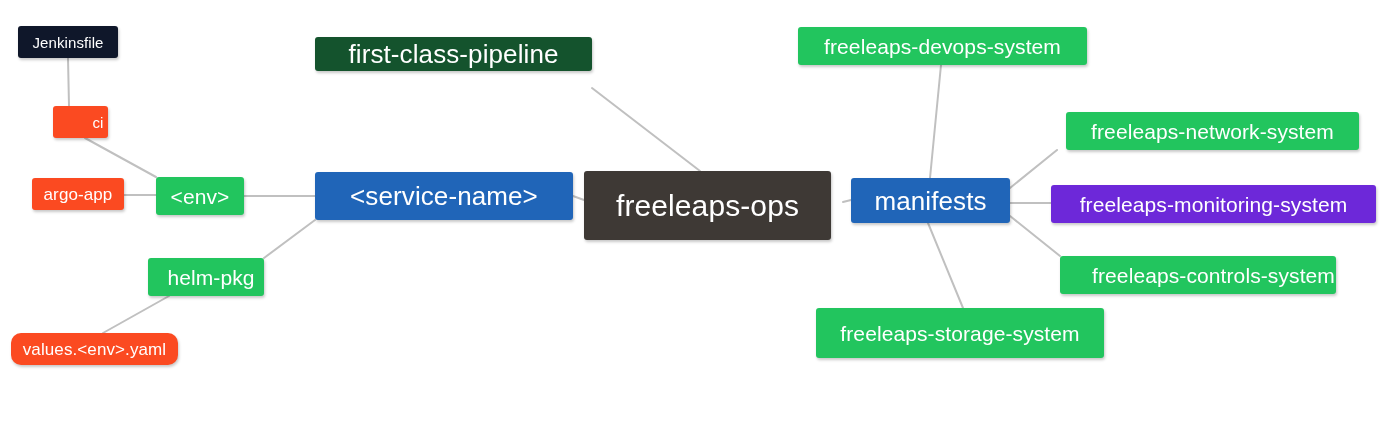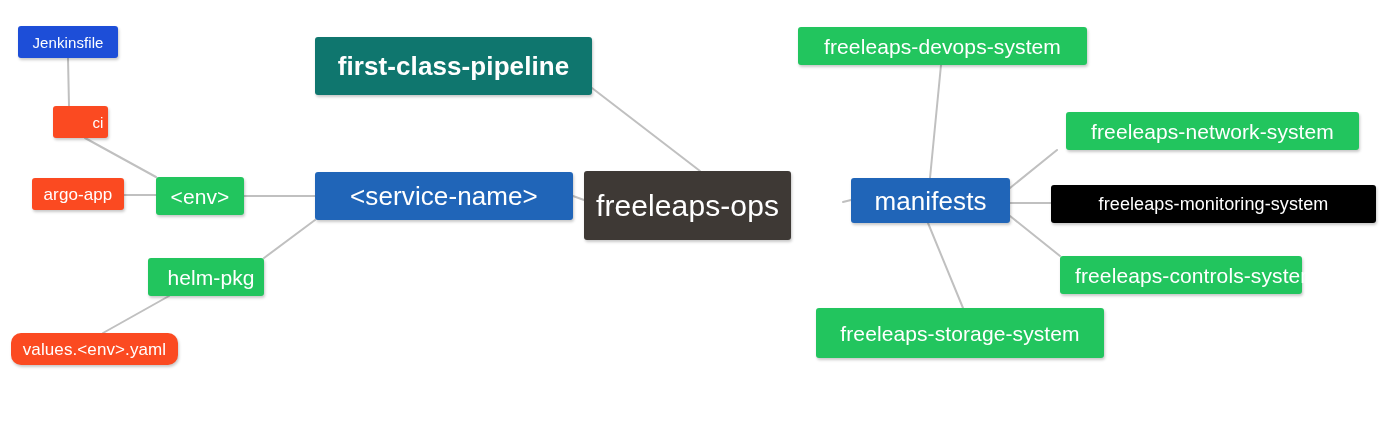--- a/index.html
+++ b/index.html
@@ -54,59 +54,59 @@
       <line x1="592" y1="88" x2="700" y2="171" stroke="#c0c0c0" stroke-width="2" stroke-linecap="round"></line>
       <line x1="573" y1="196" x2="584" y2="200" stroke="#c0c0c0" stroke-width="2" stroke-linecap="round"></line>
       <line x1="843" y1="202" x2="851" y2="200" stroke="#c0c0c0" stroke-width="2" stroke-linecap="round"></line>
       <line x1="930" y1="178" x2="941" y2="65" stroke="#c0c0c0" stroke-width="2" stroke-linecap="round"></line>
       <line x1="1010" y1="188" x2="1057" y2="150" stroke="#c0c0c0" stroke-width="2" stroke-linecap="round"></line>
       <line x1="1010" y1="203" x2="1051" y2="203" stroke="#c0c0c0" stroke-width="2" stroke-linecap="round"></line>
       <line x1="1010" y1="216" x2="1060" y2="256" stroke="#c0c0c0" stroke-width="2" stroke-linecap="round"></line>
       <line x1="928" y1="223" x2="963" y2="308" stroke="#c0c0c0" stroke-width="2" stroke-linecap="round"></line>
     </svg>
   <div id="node-layer">
-      <div class="node" style="left: 584px; top: 171px; width: 207px; height: 69px; background: rgb(62, 57, 53); font-size: 30px;">
+      <div class="node" style="left: 584px; top: 171px; width: 247px; height: 69px; background: rgb(62, 57, 53); font-size: 30px;">
         <span>freeleaps-ops</span>
       </div>
-      <div class="node" style="left: 315px; top: 37px; width: 277px; height: 58px; background: #0f766e; font-size: 26px; font-weight: bold;">
+      <div class="node" style="left: 315px; top: 37px; width: 277px; height: 34px; background: #14532d; font-size: 26px;">
         <span>first-class-pipeline</span>
       </div>
       <div class="node" style="left: 315px; top: 172px; width: 258px; height: 48px; background: rgb(32, 101, 184); font-size: 26px;">
         <span>&lt;service-name&gt;</span>
       </div>
       <div class="node" style="left: 851px; top: 178px; width: 159px; height: 45px; background: rgb(32, 101, 184); font-size: 26px;">
         <span>manifests</span>
       </div>
       <div class="node" style="left: 156px; top: 177px; width: 88px; height: 38px; background: rgb(34, 197, 94); font-size: 21px;">
         <span>&lt;env&gt;</span>
       </div>
       <div class="node" style="left: 148px; top: 258px; width: 116px; height: 38px; background: rgb(34, 197, 94); font-size: 21px; padding-left: 20px;">
         <span>helm-pkg</span>
       </div>
-      <div class="node" style="left: 18px; top: 26px; width: 100px; height: 32px; background: #1d4ed8; font-size: 15px;">
+      <div class="node" style="left: 18px; top: 26px; width: 100px; height: 32px; background: #0f172a; font-size: 15px;">
         <span>Jenkinsfile</span>
       </div>
       <div class="node" style="left: 53px; top: 106px; width: 32px; height: 32px; background: rgb(251, 74, 33); font-size: 15px; padding-left: 45px;">
         <span>ci</span>
       </div>
       <div class="node" style="left: 32px; top: 178px; width: 92px; height: 32px; background: rgb(251, 74, 33); font-size: 17px;">
         <span>argo-app</span>
       </div>
       <div class="node" style="left: 11px; top: 333px; width: 167px; height: 32px; background: rgb(251, 74, 33); font-size: 17px; border-radius: 10px;">
         <span>values.&lt;env&gt;.yaml</span>
       </div>
       <div class="node" style="left: 798px; top: 27px; width: 289px; height: 38px; background: rgb(34, 197, 94); font-size: 21px;">
         <span>freeleaps-devops-system</span>
       </div>
       <div class="node" style="left: 1057px; top: 112px; width: 293px; height: 38px; background: rgb(34, 197, 94); font-size: 21px; margin-left: 9px;">
         <span>freeleaps-network-system</span>
       </div>
-      <div class="node" style="left: 1051px; top: 185px; width: 325px; height: 38px; background: #000000; font-size: 18px;">
+      <div class="node" style="left: 1051px; top: 185px; width: 325px; height: 38px; background: #6d28d9; font-size: 21px;">
         <span>freeleaps-monitoring-system</span>
       </div>
-      <div class="node" style="left: 1060px; top: 256px; width: 242px; height: 38px; background: rgb(34, 197, 94); font-size: 21px; padding-left: 41px;">
+      <div class="node" style="left: 1060px; top: 256px; width: 276px; height: 38px; background: rgb(34, 197, 94); font-size: 21px; padding-left: 41px;">
         <span>freeleaps-controls-system</span>
       </div>
       <div class="node" style="left: 816px; top: 308px; width: 288px; height: 50px; background: rgb(34, 197, 94); font-size: 21px;">
         <span>freeleaps-storage-system</span>
       </div>
     </div>
 </div>
 
 </body></html>

